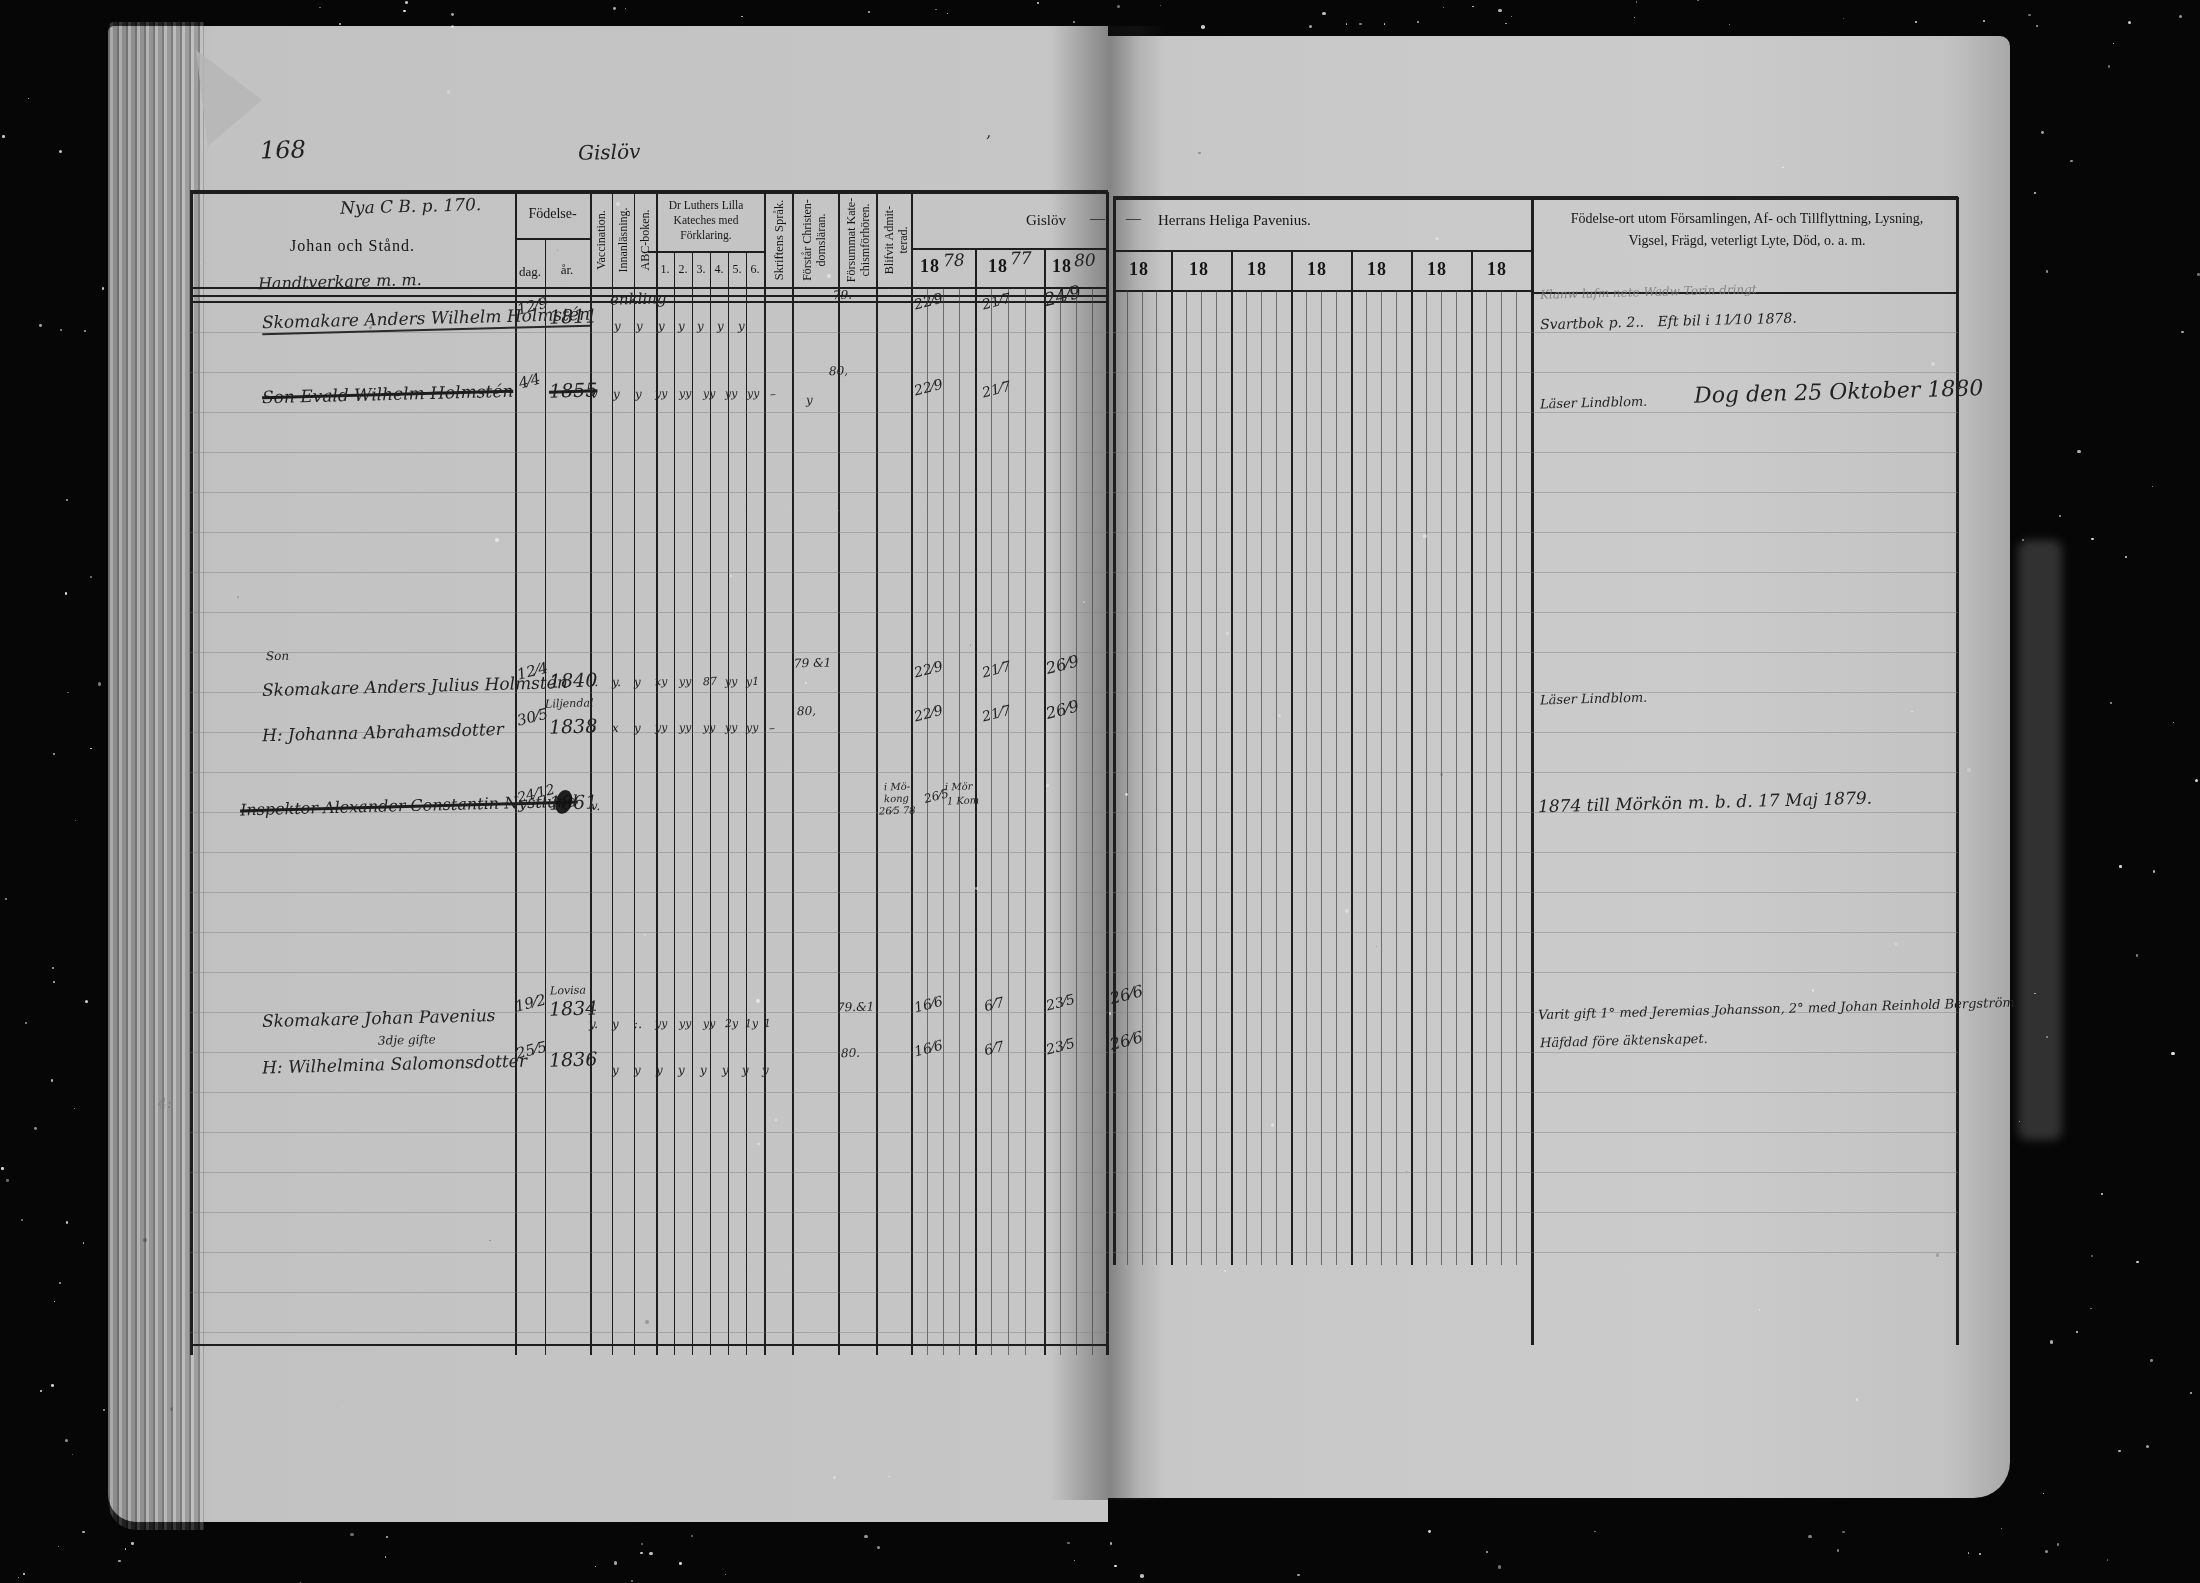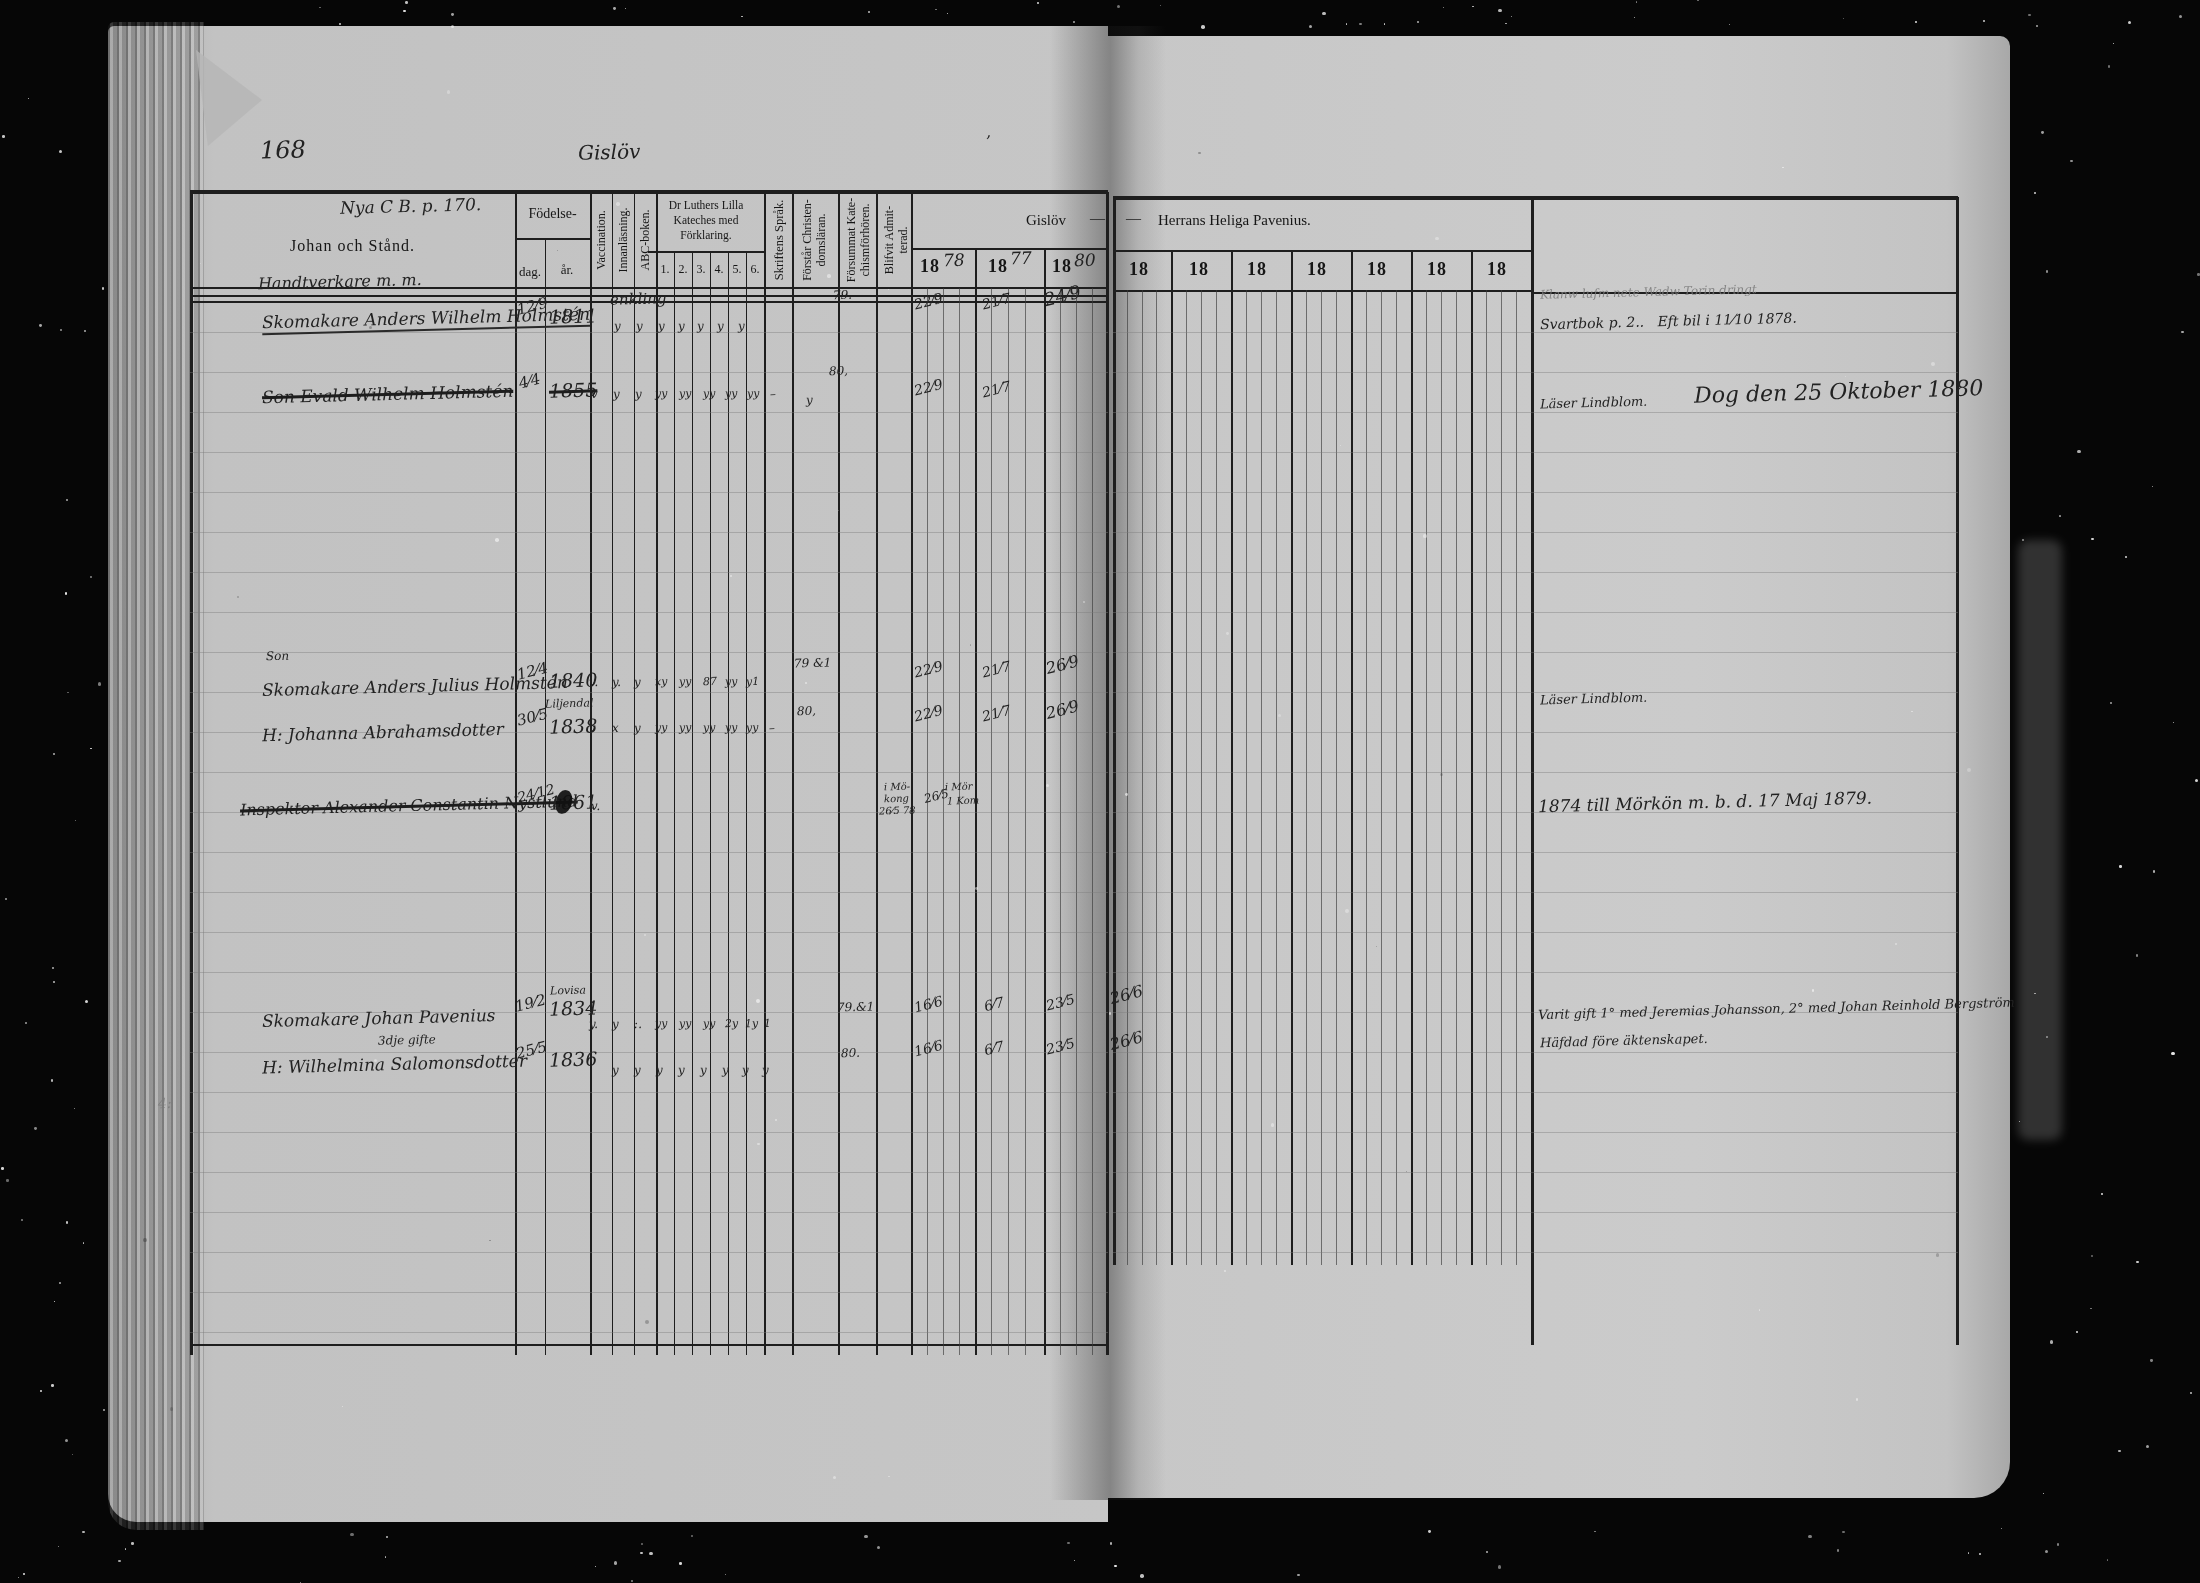--- a/index.html
+++ b/index.html
@@ -212,20 +212,24 @@
   <div class="rot" style="left:883px;top:284px;width:88px;font-size:12px;">
     <div>Blifvit Admit-</div>
     <div>terad.</div>
   </div>
 
   <span class="pr" style="left:1026px;top:212px;font-size:15px;">Gislöv</span>
   <span class="pr" style="left:1090px;top:210px;font-size:15px;">—</span>
   <span class="pr" style="left:1126px;top:210px;font-size:15px;">—</span>
   <span class="pr" style="left:1158px;top:212px;font-size:15px;">Herrans Heliga Pavenius.</span>
 
+  <div class="pr ctr" style="left:1537px;top:208px;width:420px;font-size:14px;line-height:1.6;">
+    <div>Födelse-ort utom Församlingen, Af- och Tillflyttning, Lysning,</div>
+    <div>Vigsel, Frägd, veterligt Lyte, Död, o. a. m.</div>
+  </div>
 
   <div id="marks">
 
   <div class="mark hw s24" style="left: 260px; top: 138px;">168</div>
       <div class="mark hw s20" style="left: 578px; top: 142px;">Gislöv</div>
       <div class="mark hw s16" style="left: 986px; top: 134px;">’</div>
       <div class="mark hw s14 pencil" style="left: 158px; top: 1096px;">4:</div>
       <div class="mark hw s17" style="left: 340px; top: 198px;">Nya C B. p. 170.</div>
       <div class="mark hw s16" style="left: 258px; top: 274px;">Handtverkare m. m.</div>
       <div class="mark hw s15" style="left: 610px; top: 292px;">enkling</div>

